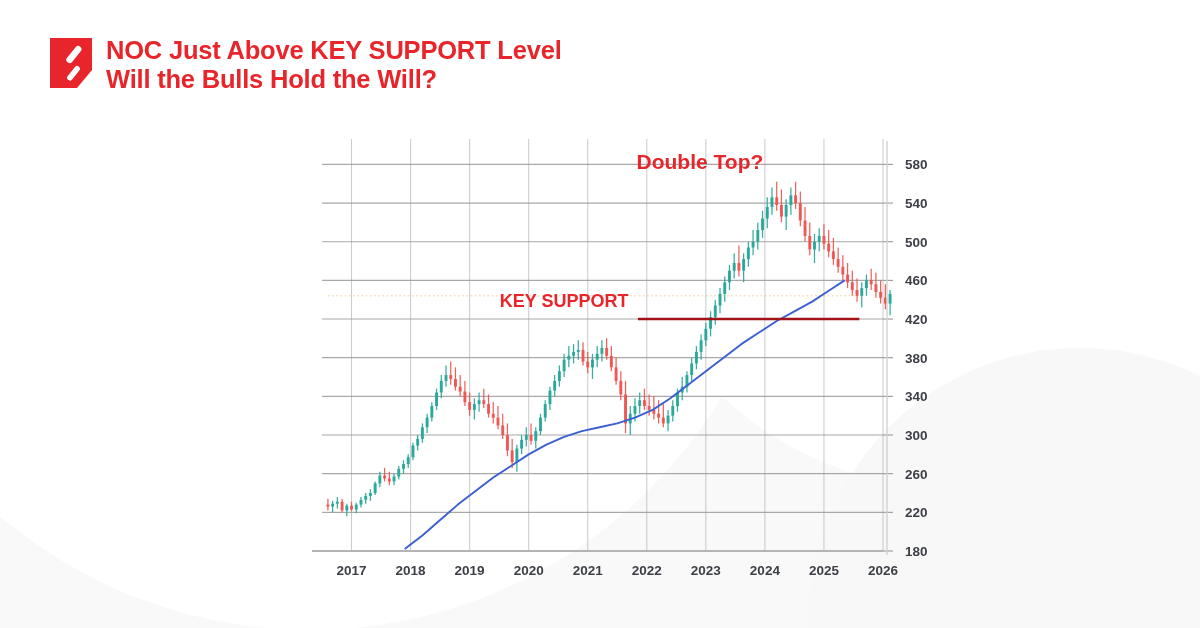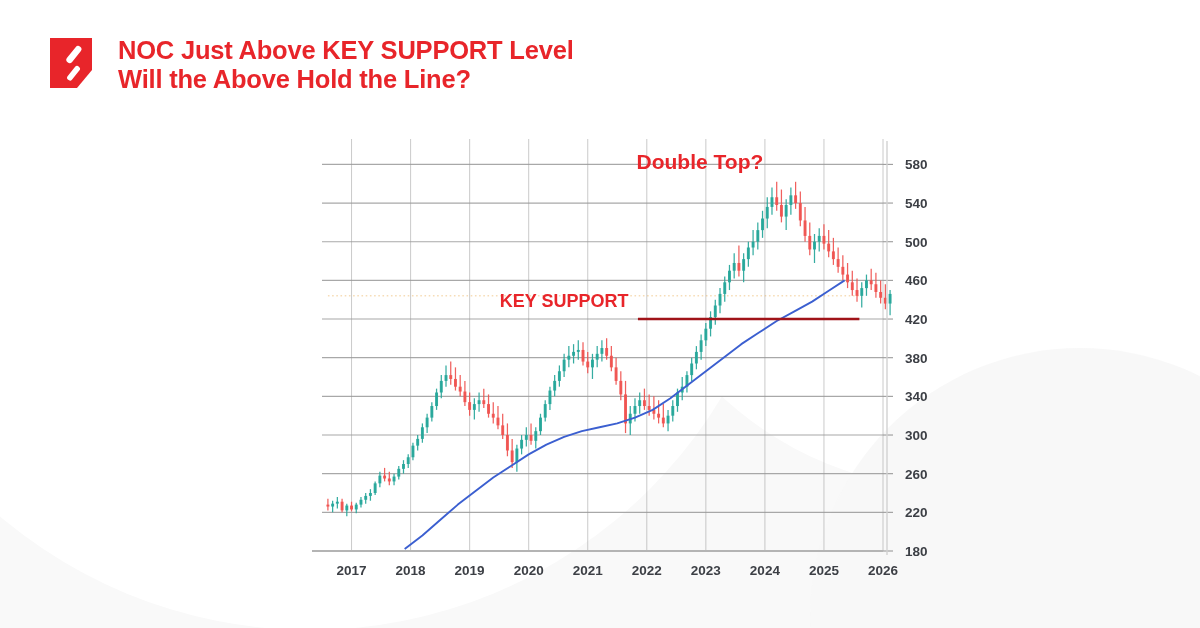--- a/index.html
+++ b/index.html
@@ -11,21 +11,21 @@
   }
   
   #bg-watermark{position:absolute;inset:0;overflow:hidden;pointer-events:none;}
   .blob{position:absolute;border-radius:50%;}
   .blob-a{width:960px;height:960px;left:-170px;top:-330px;background:#ffffff;
           box-shadow:0 0 0 2000px rgba(246,246,246,0.72);}
   .blob-b{width:700px;height:700px;right:-110px;top:-210px;background:#ffffff;}
   .blob-c{width:540px;height:540px;right:-150px;bottom:-260px;background:rgba(247,247,247,0.9);}
 
   
-  #header{position:absolute;left:50px;top:36px;display:flex;align-items:flex-start;gap:26px;z-index:5;}
+  #header{position:absolute;left:50px;top:36px;display:flex;align-items:flex-start;gap:14px;z-index:5;}
   #brand-logo{width:42px;height:50px;position:relative;flex:none;margin-top:2px;}
   #headline{display:flex;flex-direction:column;line-height:1.12;}
   .hl{font-size:25.5px;font-weight:bold;letter-spacing:-0.2px;white-space:nowrap;}
 
   
   #chart-area{position:absolute;left:0;top:0;width:1200px;height:628px;z-index:4;}
   #chart-svg{display:block;}
   .axis-label{font-family:"Liberation Sans",sans-serif;font-size:13.5px;font-weight:bold;fill:#3c3f45;}
   .annot{font-family:"Liberation Sans",sans-serif;font-weight:bold;}
 </style>
@@ -41,21 +41,21 @@
 <div id="header">
   <div id="brand-logo">
     <svg width="42" height="50" viewBox="0 0 42 50" xmlns="http://www.w3.org/2000/svg">
       <path d="M0 0 H42 V32 L27 50 H0 Z" fill="#e8252a"></path>
       <rect x="21" y="6.5" width="6.5" height="20" rx="3.2" fill="#ffffff" transform="rotate(39 24 16)"></rect>
       <rect x="21" y="27" width="5.6" height="17" rx="2.8" fill="#ffffff" transform="rotate(39 24 35)"></rect>
     </svg>
   </div>
   <div id="headline">
     <span class="hl" style="color: rgb(232, 37, 42);">NOC Just Above KEY SUPPORT Level</span>
-    <span class="hl" style="color: rgb(232, 37, 42);">Will the Above Hold the Line?</span>
+    <span class="hl" style="color: rgb(232, 37, 42);">Will the Bulls Hold the Will?</span>
   </div>
 </div>
 
 <div id="chart-area">
   <svg id="chart-svg" width="1200" height="628" xmlns="http://www.w3.org/2000/svg">
     <g>
         <line x1="322" x2="883" y1="164.39712918660285" y2="164.39712918660285" stroke="#9a9a9a" stroke-width="1.15" opacity="0.85"></line>
         <line x1="322" x2="883" y1="203.05741626794259" y2="203.05741626794259" stroke="#9a9a9a" stroke-width="1.15" opacity="0.85"></line>
         <line x1="322" x2="883" y1="241.71770334928232" y2="241.71770334928232" stroke="#9a9a9a" stroke-width="1.15" opacity="0.85"></line>
         <line x1="322" x2="883" y1="280.377990430622" y2="280.377990430622" stroke="#9a9a9a" stroke-width="1.15" opacity="0.85"></line>

